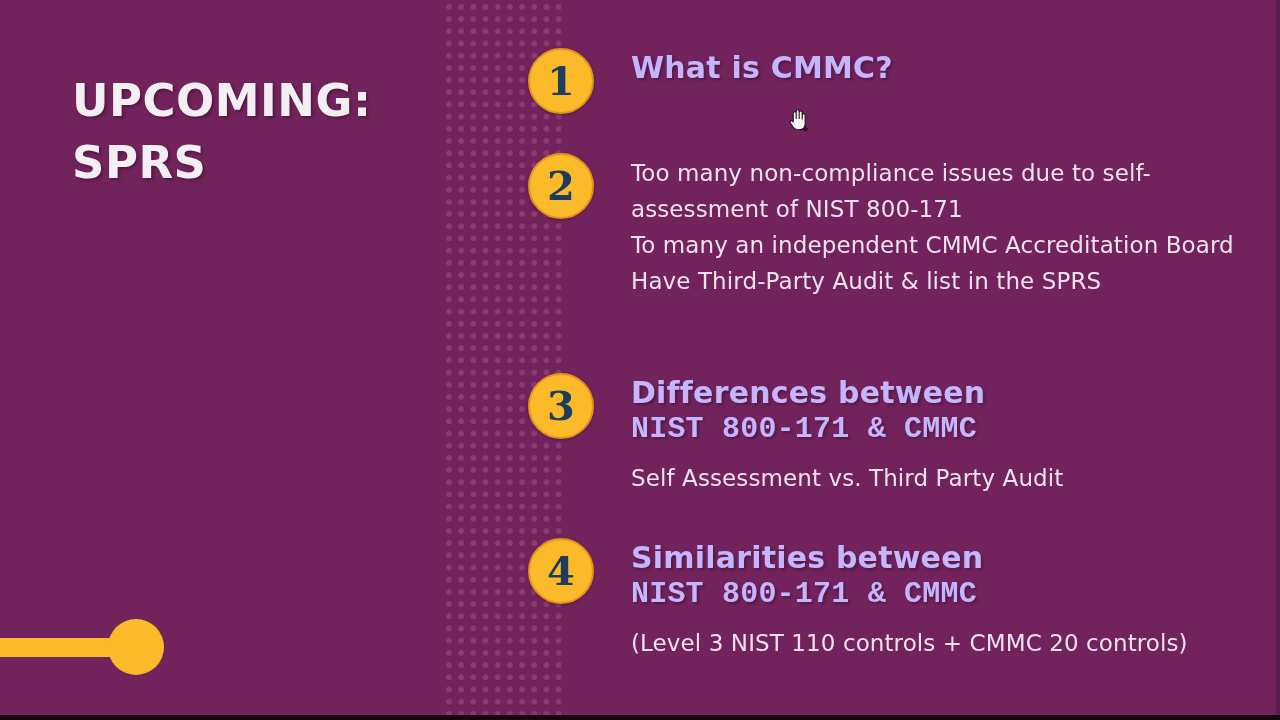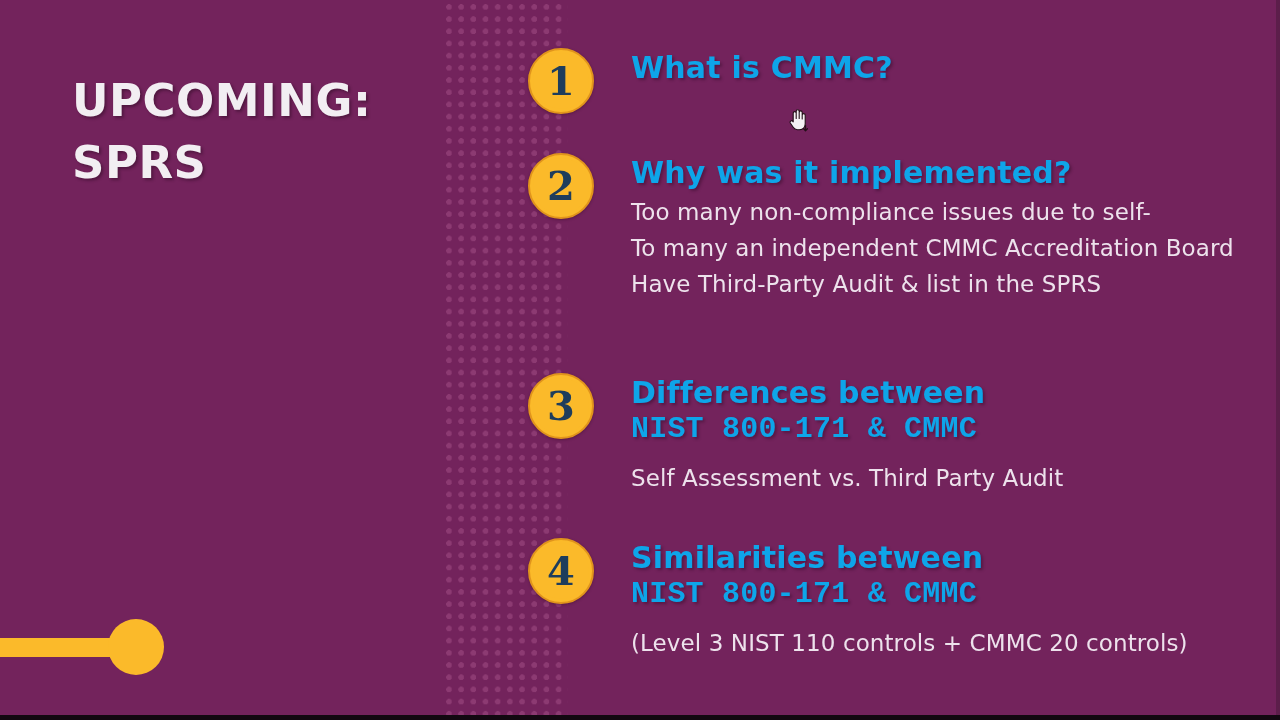--- a/index.html
+++ b/index.html
@@ -108,21 +108,21 @@
     font-family: "DejaVu Serif", serif;
   }
 
   .agenda-text {
     position: absolute;
     left: 103px;
     top: 0;
     width: 640px;
   }
   .agenda-heading {
-    color: #0ea5e9;
+    color: #c4b5fd;
     font-size: 30px;
     font-weight: 700;
     line-height: 39px;
     letter-spacing: 0.2px;
     text-shadow: 2px 2px 3px rgba(40, 8, 32, 0.4);
     margin: 0;
   }
   .agenda-heading.line2 {
     margin-top: -2px;
     font-family: Liberation Mono, monospace;
@@ -193,22 +193,22 @@
       <div class="agenda-text">
         <p class="agenda-heading">What is CMMC?</p>
       </div>
     </div>
 
     <div class="agenda-item" data-idx="1">
       <div class="badge">
         <span>2</span>
       </div>
       <div class="agenda-text">
-        <p class="agenda-heading">Why was it implemented?</p>
         <p class="agenda-body">Too many non-compliance issues due to self-</p>
+        <p class="agenda-body">assessment of NIST 800-171</p>
         <p class="agenda-body">To many an independent CMMC Accreditation Board</p>
         <p class="agenda-body">Have Third-Party Audit &amp; list in the SPRS</p>
       </div>
     </div>
 
     <div class="agenda-item" data-idx="2">
       <div class="badge">
         <span>3</span>
       </div>
       <div class="agenda-text">

